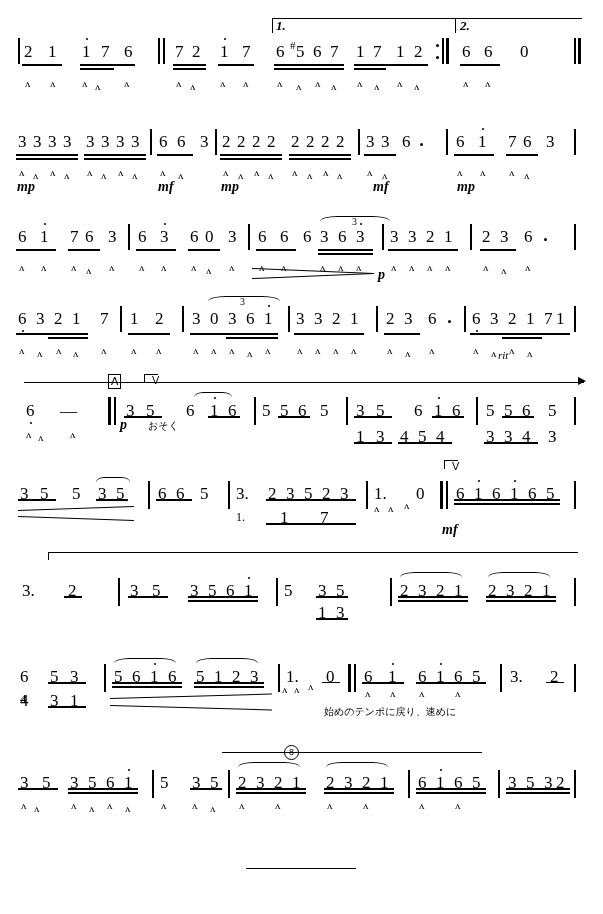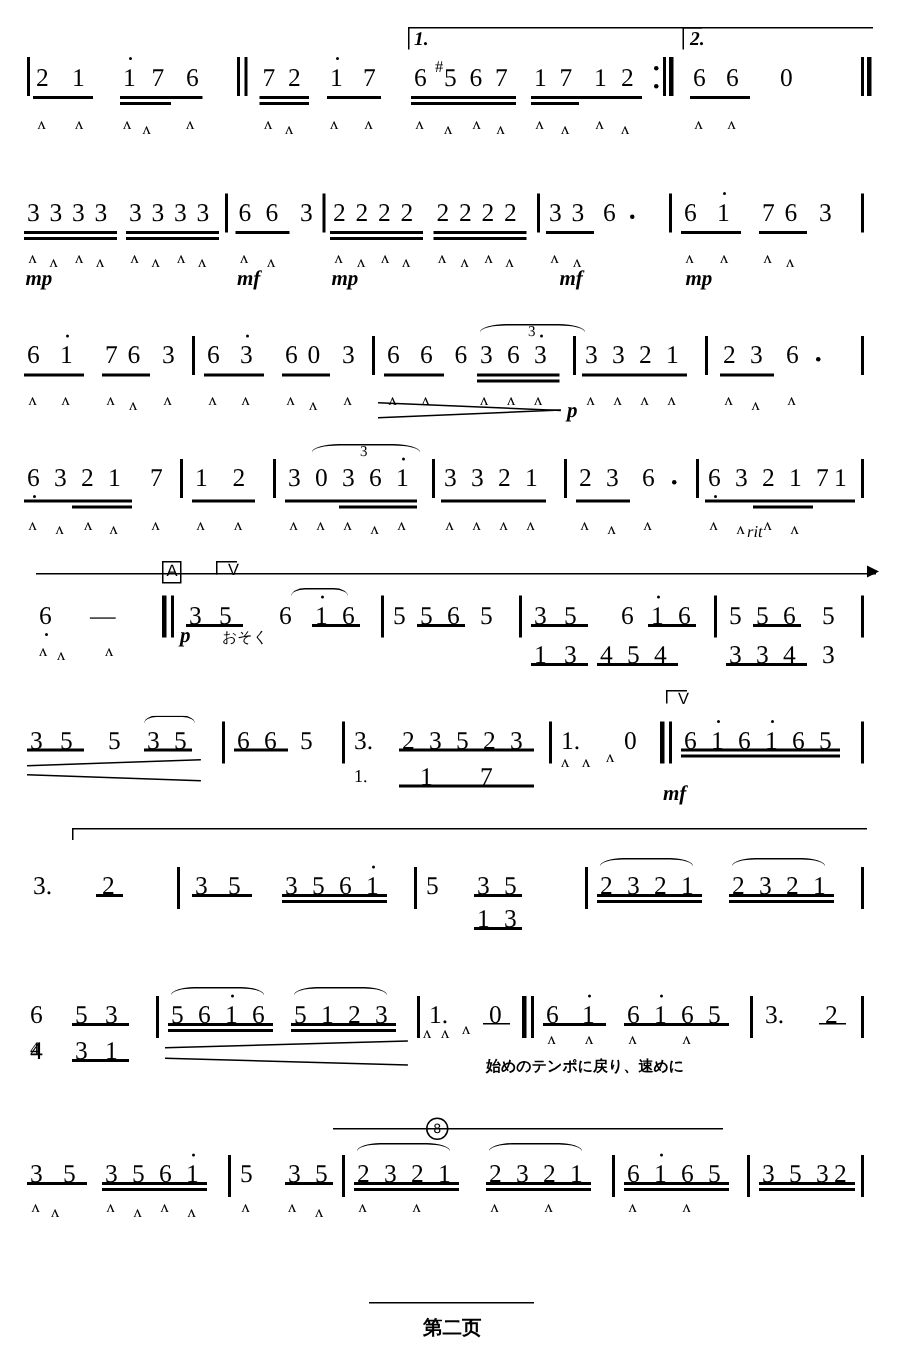--- a/index.html
+++ b/index.html
@@ -615,21 +615,21 @@
     <div class="wedge" style="left:419px;top:28px;">ʌ</div>
     <div class="wedge" style="left:455px;top:28px;">ʌ</div>
 
     <div class="bar" style="left:500px;top:4px;height:28px;"></div>
     <div class="num abs" style="left:510px;top:8px;">3.</div>
     <div class="num abs" style="left:550px;top:8px;">2</div>
     <div class="hline" style="left:546px;top:22px;width:18px;"></div>
     <div class="bar" style="left:574px;top:4px;height:28px;"></div>
 
     <div class="frac" style="left:20px;top:32px;">4</div>
-    <div class="jp" style="left:324px;top:46px;font-weight:bold;">始めのテンポに戻り、速めに</div>
+    <div class="jp" style="left:324px;top:46px;">始めのテンポに戻り、速めに</div>
   </div>
 
   <div class="system" style="top:750px;height:80px;">
     <div class="abs" style="left:222px;top:2px;width:260px;height:1.4px;background:#000;"></div>
     <div class="circled" style="left:284px;top:-5px;">8</div>
 
     <div class="num abs" style="left:20px;top:24px;">3</div>
     <div class="num abs" style="left:42px;top:24px;">5</div>
     <div class="beam" style="left:18px;top:38px;width:40px;"></div>
     <div class="wedge" style="left:21px;top:50px;">ʌ</div>
@@ -691,14 +691,13 @@
     <div class="num abs" style="left:508px;top:24px;">3</div>
     <div class="num abs" style="left:526px;top:24px;">5</div>
     <div class="num abs" style="left:544px;top:24px;">3</div>
     <div class="num abs" style="left:556px;top:24px;">2</div>
     <div class="beam" style="left:506px;top:38px;width:64px;"></div>
     <div class="beam" style="left:506px;top:42px;width:64px;"></div>
     <div class="bar" style="left:574px;top:20px;height:28px;"></div>
   </div>
 
   <div class="rule" style="left:246px;top:868px;width:110px;"></div>
-  <div class="footer" style="top:876px;">第二页</div>
 </div>
 
 </body></html>

